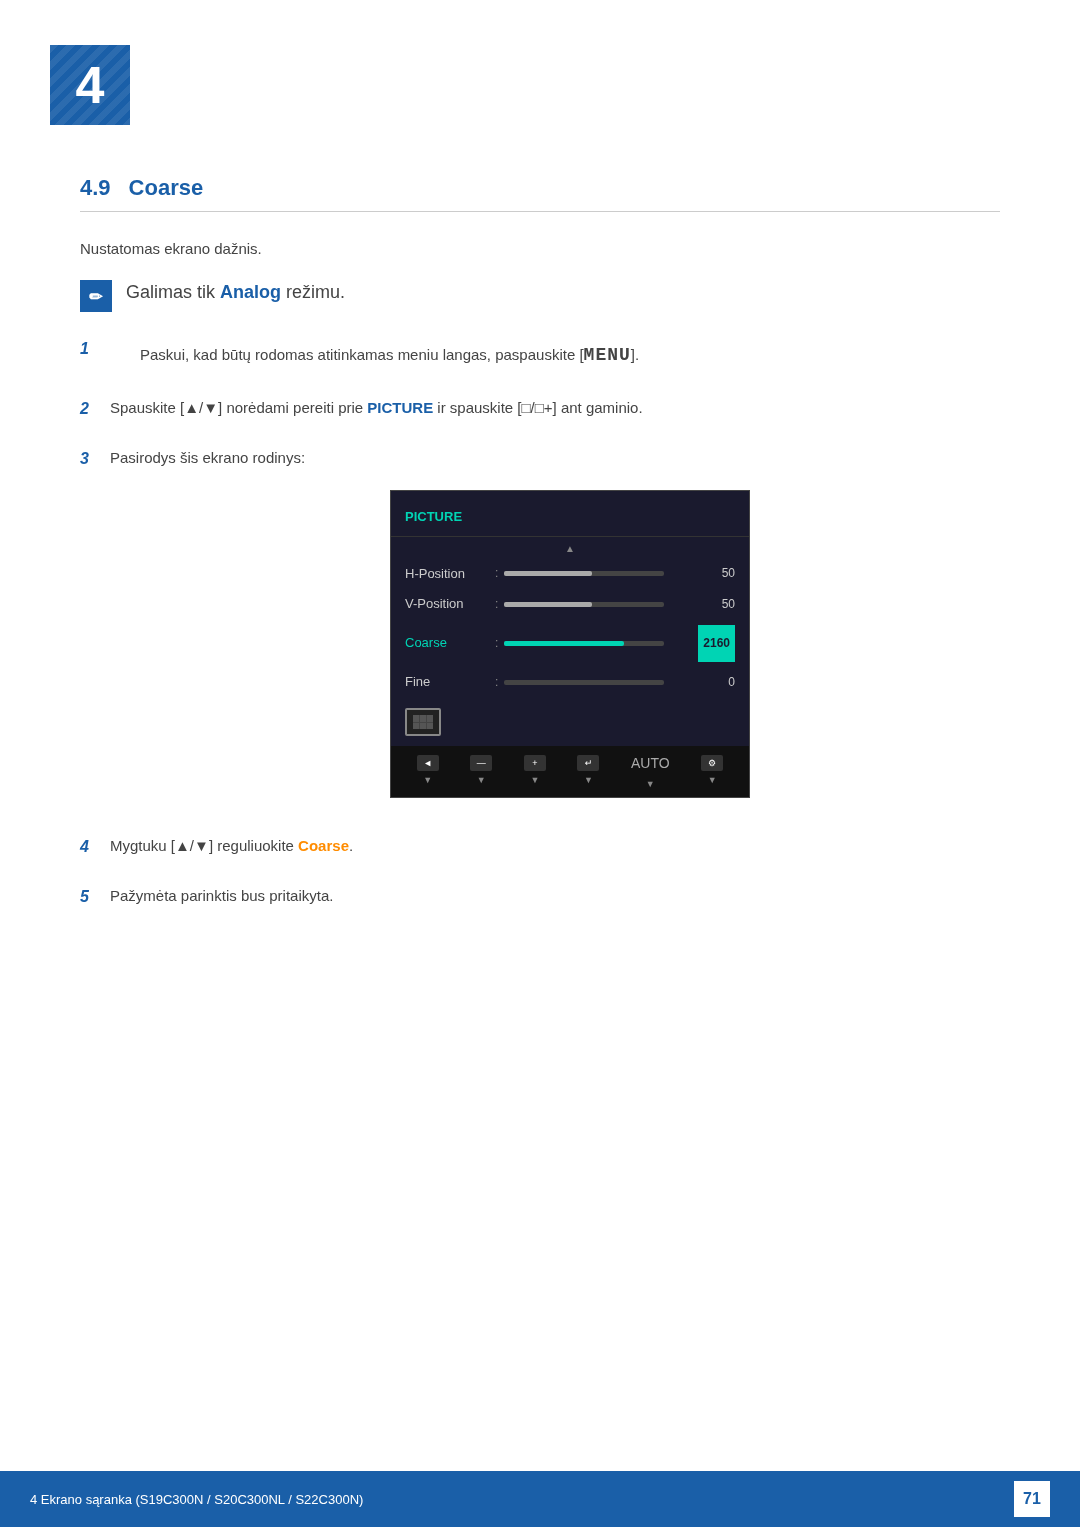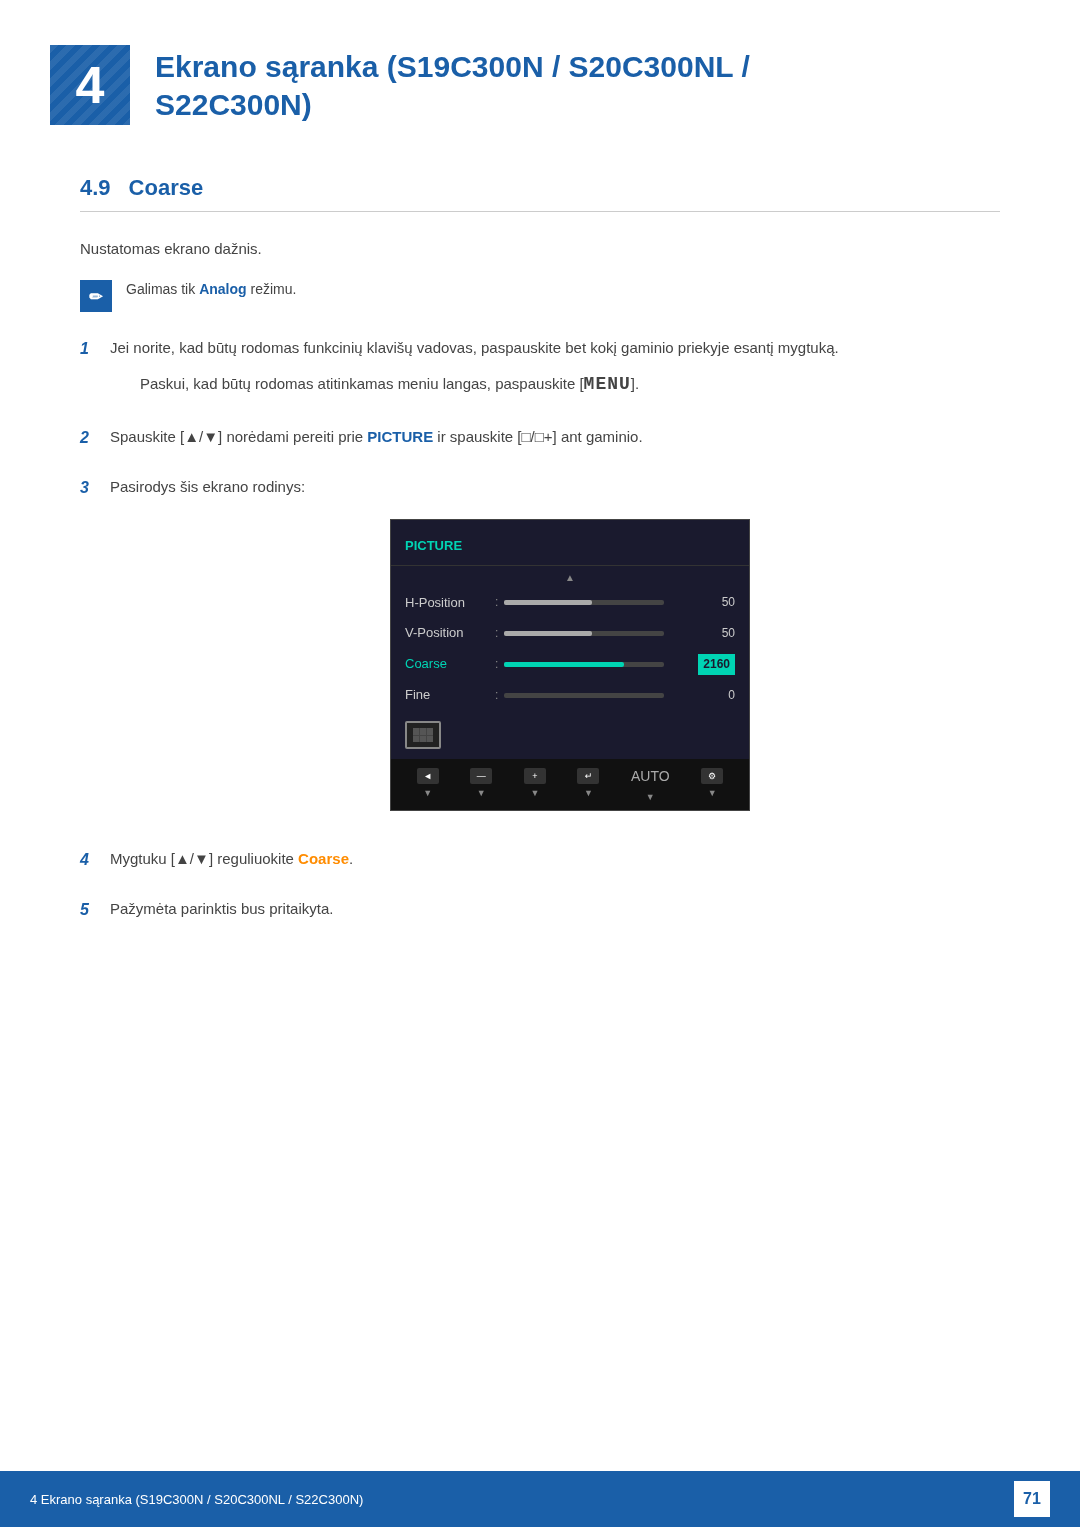--- a/index.html
+++ b/index.html
@@ -120,21 +120,21 @@
       margin-top: 1px;
     }
 
     .note-icon-inner {
       color: white;
       font-size: 16px;
       font-weight: bold;
     }
 
     .note-text {
-      font-size: 14px;
+      font-size: 18px;
       color: #444;
       line-height: 1.5;
     }
 
     .note-text strong {
       color: #1a5fa8;
     }
 
     
     .subsection-heading {
@@ -285,21 +285,21 @@
     .osd-value {
       color: #ccc;
       font-size: 12px;
       min-width: 30px;
       text-align: right;
     }
 
     .osd-value.highlighted {
       background: #00d4b4;
       color: #1a1a2e;
-      padding: 1px 5px;
+      padding: 9px 5px;
       font-weight: bold;
     }
 
     .osd-arrow-up {
       text-align: center;
       color: #888;
       font-size: 10px;
       margin-bottom: 2px;
     }
 
@@ -368,24 +368,20 @@
       align-items: center;
       justify-content: center;
     }
   </style>
 </head>
 <body>
 
 <div class="page-header">
   <div class="chapter-number-box">
     <span class="chapter-number">4</span>
-  </div>
-  <div class="chapter-title">
-    <span style="white-space: pre-line;">Ekrano sąranka (S19C300N / S20C300NL /
-S22C300N)</span>
   </div>
 </div>
 
 <div class="content">
 
   <div class="section-heading">
     <span class="section-number">4.9</span>
     <span class="section-title">Coarse</span>
   </div>
 
@@ -399,21 +395,20 @@
       <span>Galimas tik </span><strong>Analog</strong><span> režimu.</span>
     </div>
   </div>
 
 
   <ol class="numbered-list">
 
     <li>
       <span class="list-number">1</span>
       <div class="list-content">
-        <p>Jei norite, kad būtų rodomas funkcinių klavišų vadovas, paspauskite bet kokį gaminio priekyje esantį mygtuką.</p>
         <p class="list-indent">Paskui, kad būtų rodomas atitinkamas meniu langas, paspauskite [<span class="key-label">MENU</span>].</p>
       </div>
     </li>
 
     <li>
       <span class="list-number">2</span>
       <div class="list-content">
         <p>Spauskite [▲/▼] norėdami pereiti prie <span class="highlight-picture">PICTURE</span> ir spauskite [□/□+] ant gaminio.</p>
       </div>
     </li>

